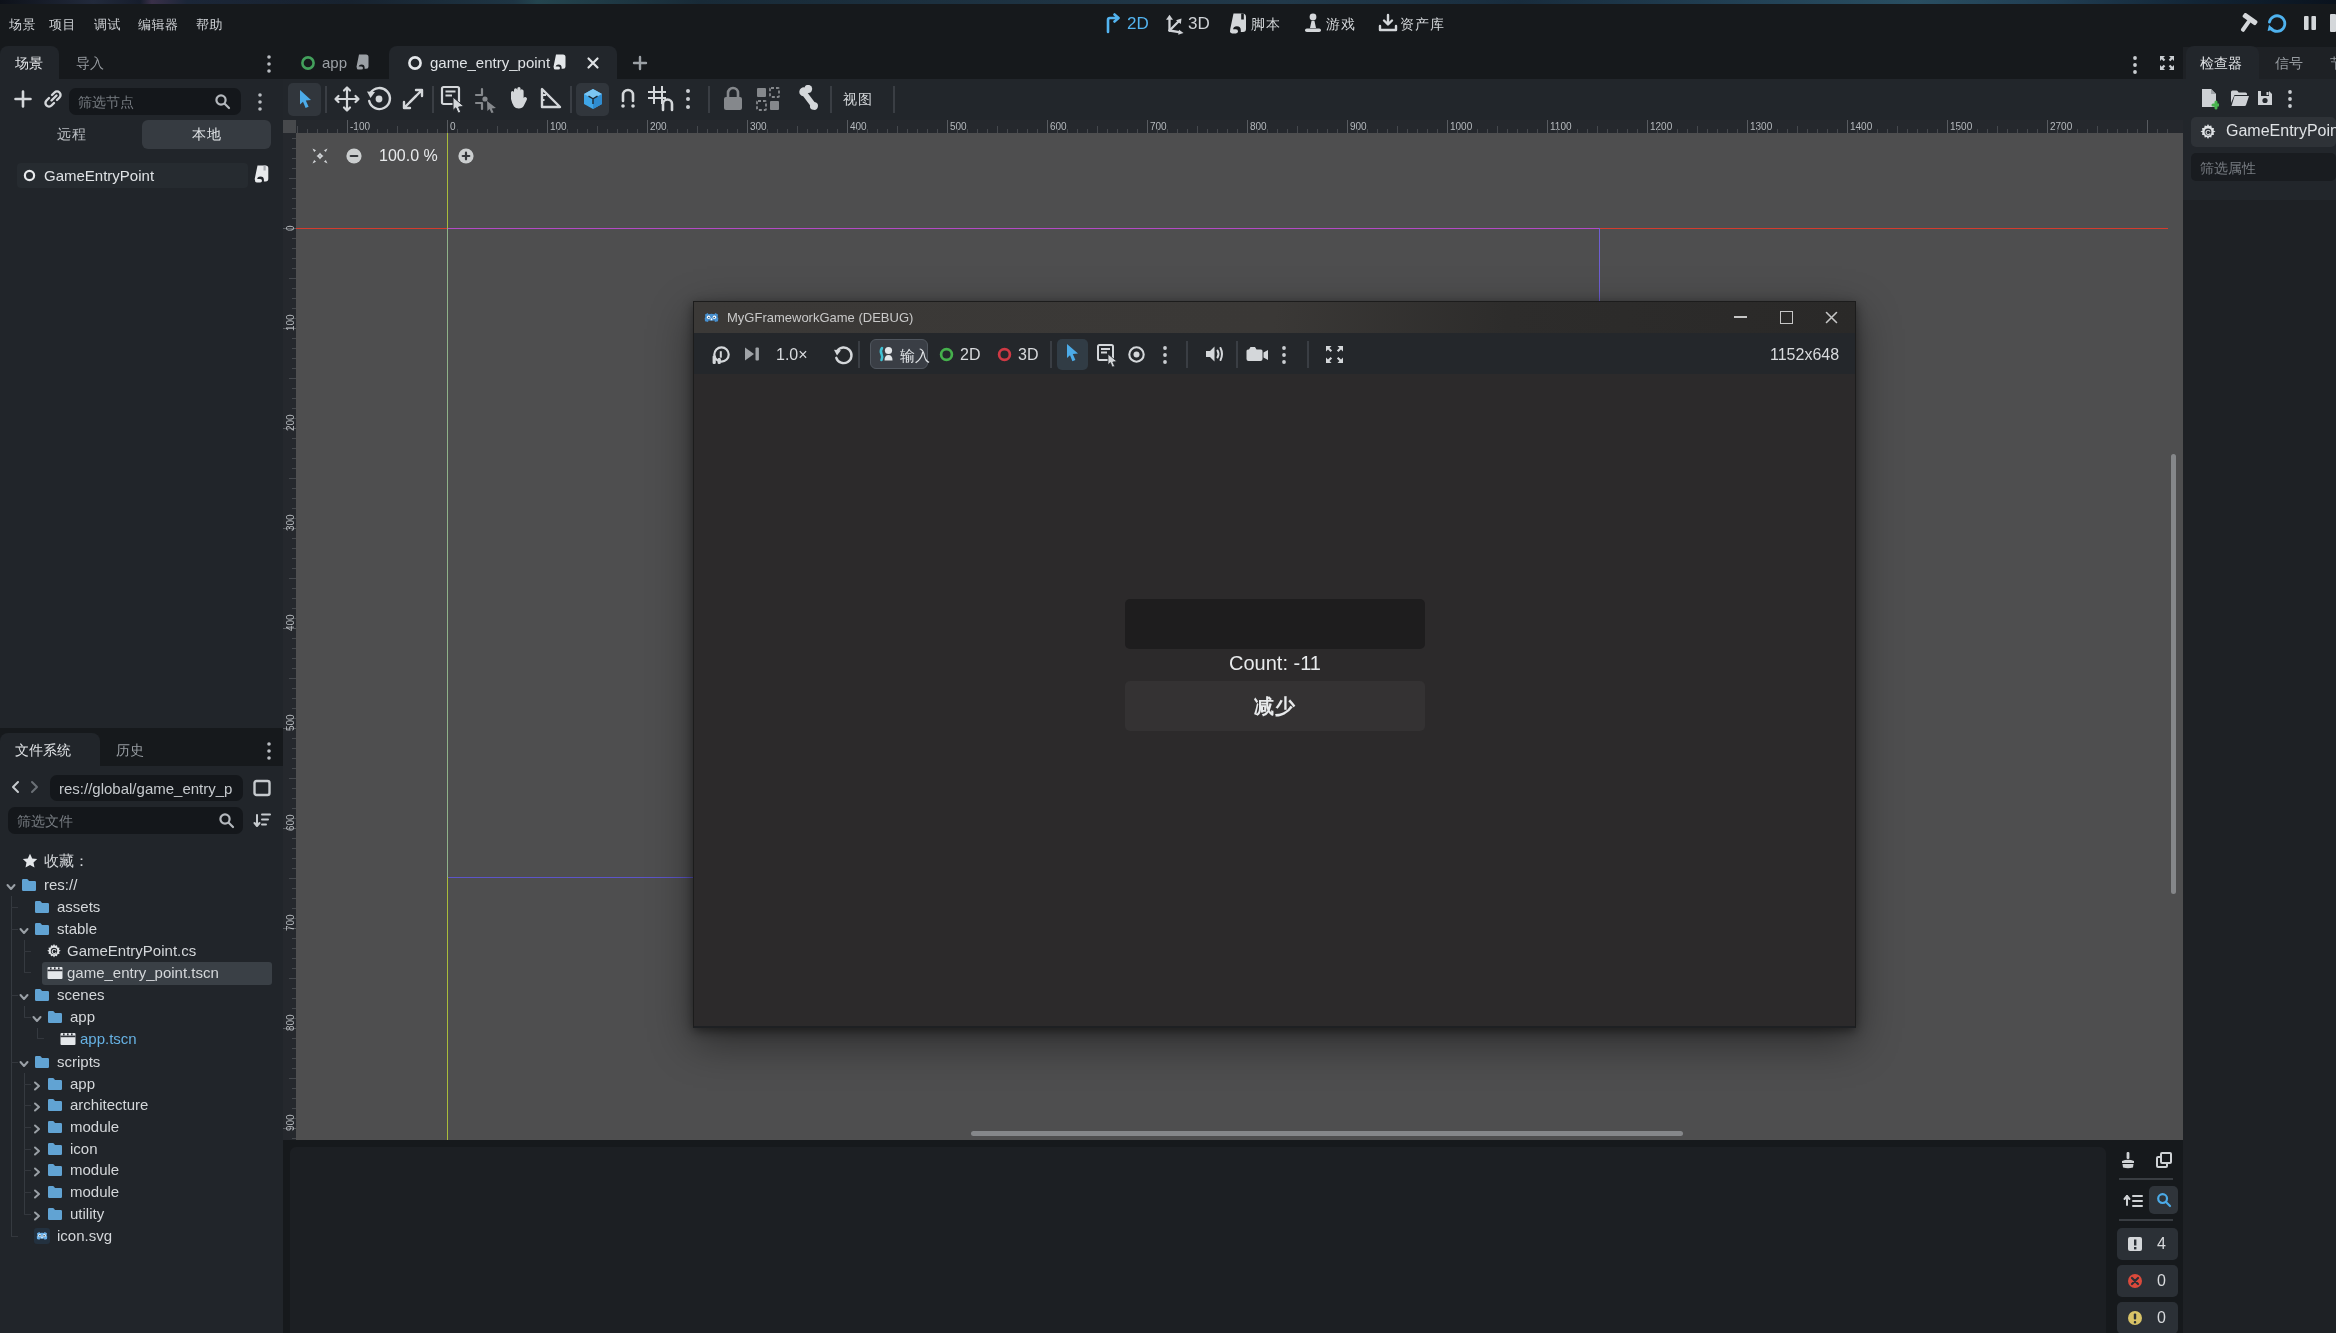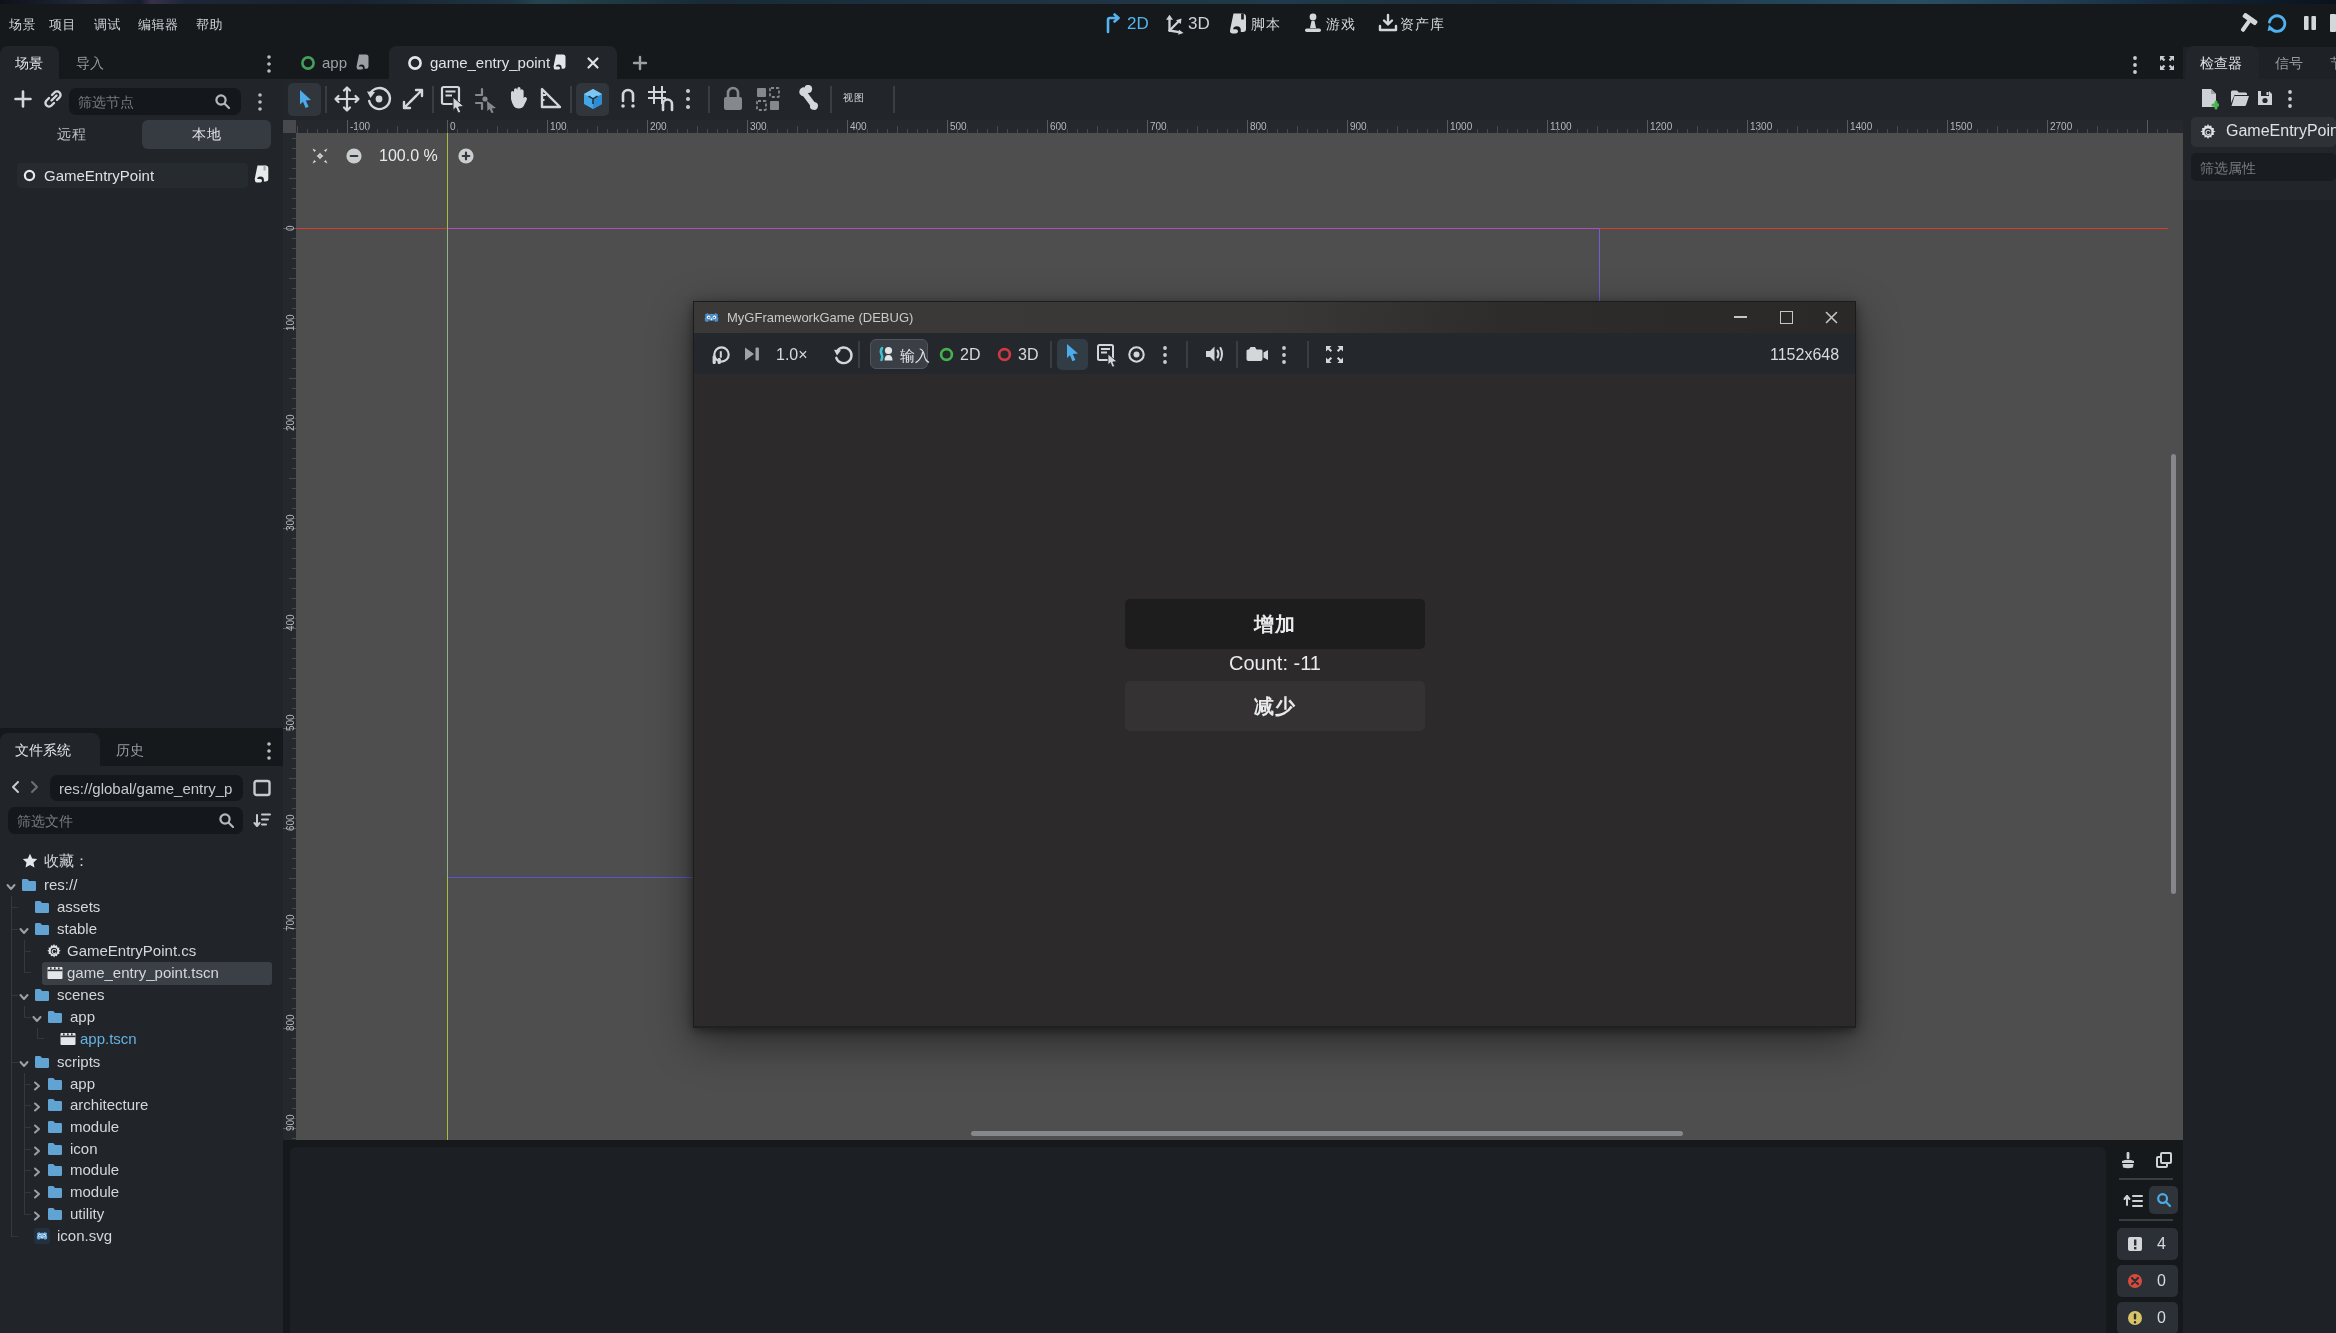--- a/index.html
+++ b/index.html
@@ -509,21 +509,21 @@
           <rect x="2" y="2" width="9" height="9" rx="1"></rect>
           <rect x="15" y="2" width="9" height="9" rx="1" fill="none" stroke="#85888c" stroke-width="1.8" stroke-dasharray="3 2"></rect>
           <rect x="2" y="15" width="9" height="9" rx="1" fill="none" stroke="#85888c" stroke-width="1.8" stroke-dasharray="3 2"></rect>
           <rect x="15" y="15" width="9" height="9" rx="1"></rect>
         </g>
       </svg></div>
 <div class="abs" style="left:795px;top:85px;width:26px;height:26px;"><svg width="26" height="26" viewBox="0 0 26 26">
         <path d="M8 3 A 4 4 0 1 1 12 8 L20 16 A 4 4 0 1 1 16 20 L8 12 A 4 4 0 0 1 8 3 Z" fill="#d4d7da" transform="rotate(8 13 13)"></path>
       </svg></div>
 <div class="sep" style="left:830px;top:86px;height:27px;"></div>
-<div class="abs" style="left:843px;top:91px;font-size:10px;color:#d5d8db;letter-spacing:1px;">视图</div>
+<div class="abs" style="left:843px;top:91px;font-size:14px;color:#d5d8db;letter-spacing:1px;">视图</div>
 <div class="sep" style="left:893px;top:86px;height:27px;"></div>
 
 <div class="abs" style="left:283px;top:120px;width:1900px;height:13px;background:#25282d;"></div>
 <div class="abs" style="left:283px;top:133px;width:13px;height:1007px;background:#25282d;"></div>
 <div class="abs" style="left:283px;top:120px;width:13px;height:13px;background:#47494c;"></div>
 <div id="hruler">
       <div class="abs" style="left:297px;top:126px;width:1px;height:7px;background:#45484d;"></div>
       <div class="abs" style="left:307px;top:129px;width:1px;height:4px;background:#45484d;"></div>
       <div class="abs" style="left:317px;top:129px;width:1px;height:4px;background:#45484d;"></div>
       <div class="abs" style="left:327px;top:129px;width:1px;height:4px;background:#45484d;"></div>
@@ -990,21 +990,20 @@
             <path d="M2 2 h5.5 l-2 2 2.6 2.6 -1.5 1.5 -2.6-2.6 -2 2z"></path>
             <path d="M19 2 v5.5 l-2-2 -2.6 2.6 -1.5-1.5 2.6-2.6 -2-2z"></path>
             <path d="M2 19 v-5.5 l2 2 2.6-2.6 1.5 1.5 -2.6 2.6 2 2z"></path>
             <path d="M19 19 h-5.5 l2-2 -2.6-2.6 1.5-1.5 2.6 2.6 2-2z"></path>
           </g>
         </svg></div>
   <div class="abs" style="left:1076px;top:44px;font-size:16px;color:#d8dadd;">1152x648</div>
 
   <div class="abs" style="left:5px;top:72px;width:1152px;height:648px;background:#2c2a2b;"></div>
   <div class="abs" style="left:431px;top:297px;width:300px;height:50px;background:#1e1d1e;border-radius:5px;"></div>
-  <div class="abs" style="left:431px;top:297px;width:300px;height:50px;line-height:50px;text-align:center;font-size:20px;font-weight:bold;color:#e8eaec;letter-spacing:1px;">增加</div>
   <div class="abs" style="left:431px;top:350px;width:300px;height:26px;text-align:center;font-size:20px;color:#e8eaec;">Count: -11</div>
   <div class="abs" style="left:431px;top:379px;width:300px;height:50px;background:#343233;border-radius:5px;"></div>
   <div class="abs" style="left:431px;top:379px;width:300px;height:50px;line-height:50px;text-align:center;font-size:20px;font-weight:bold;color:#e8eaec;letter-spacing:1px;">减少</div>
 </div>
 
 <div class="abs" style="left:283px;top:1140px;width:1900px;height:193px;background:#16191c;"></div>
 <div class="abs" style="left:290px;top:1147px;width:1816px;height:186px;background:#1c1f23;border-radius:6px 6px 0 0;"></div>
 
 <div class="abs" style="left:2119px;top:1151px;width:18px;height:18px;"><svg width="18" height="18" viewBox="0 0 18 18">
         <g fill="#cfd2d5">

